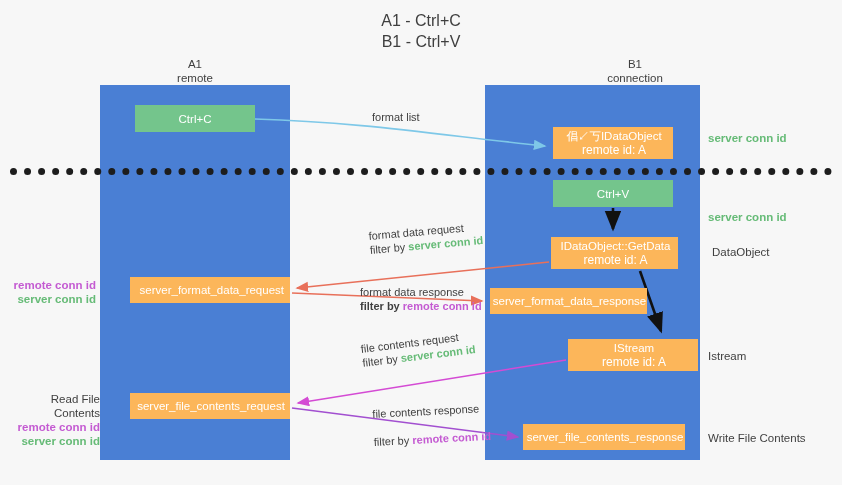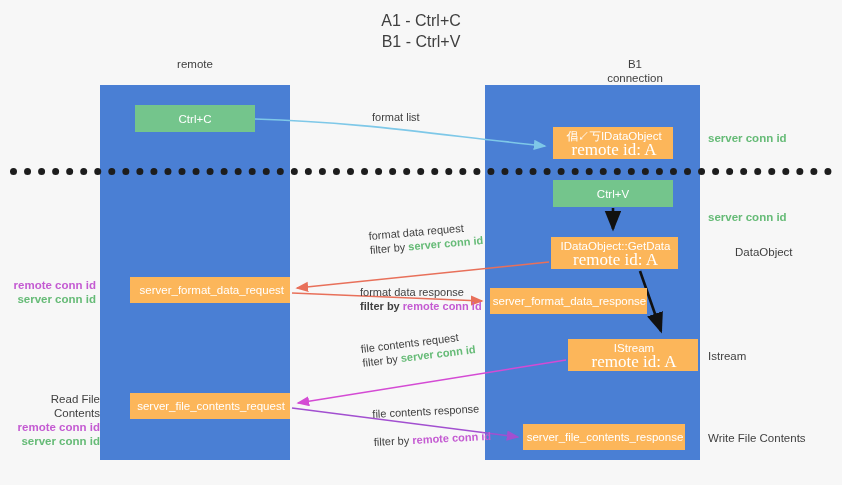--- a/index.html
+++ b/index.html
@@ -42,42 +42,42 @@
   
   .node{
     box-sizing:border-box;
     display:flex;flex-direction:column;
     align-items:center;justify-content:center;
     color:#ffffff;font-size:11.5px;line-height:14px;
     text-align:center;padding:3px 6px;
   }
   .node.green{background:#74c58c;justify-content:center;}
   .node.orange{background:#fcb65a;padding-left:8px;}
-  .node .l2{font-size:17px;font-family:Liberation Serif, serif;}
+  .node .l2{font-size:12px;}
 
   #n-ctrlc{left:135px;top:105px;width:120px;height:27px;}
   #n-setclip{left:553px;top:127px;width:120px;height:32px;}
   #n-ctrlv{left:553px;top:180px;width:120px;height:27px;}
   #n-getdata{left:551px;top:237px;width:127px;height:32px;}
   #n-istream{left:568px;top:339px;width:130px;height:32px;}
   #n-sfdreq{left:130px;top:277px;width:160px;height:26px;align-items:flex-end;}
   #n-sfdres{left:490px;top:288px;width:157px;height:26px;}
   #n-sfcreq{left:130px;top:393px;width:160px;height:26px;}
   #n-sfcres{left:523px;top:424px;width:162px;height:26px;}
 
   
   .ann{font-size:11.5px;line-height:14px;}
   .green-t{color:#66bb77;font-weight:bold;}
   .magenta-t{color:#c45bd2;font-weight:bold;}
   .plain-t{color:#3f3f3f;}
   .bold-t{font-weight:bold;}
 
   #ann-srv1{left:708px;top:131px;}
   #ann-srv2{left:708px;top:210px;}
-  #ann-dataobject{left:735px;top:245px;}
+  #ann-dataobject{left:712px;top:245px;}
   #ann-istream{left:708px;top:349px;}
   #ann-writefile{left:708px;top:431px;}
 
   #ann-left1{left:8px;top:278px;width:88px;text-align:right;}
   #ann-left2{left:8px;top:392px;width:92px;text-align:right;}
   #ann-left2 .hdr{color:#3f3f3f;font-weight:normal;}
 
   
   .edge-label{font-size:11px;line-height:14px;color:#3f3f3f;white-space:nowrap;}
   .edge-label .rot{display:block;}
@@ -96,20 +96,21 @@
 <body>
 
 <div id="stage">
 
   <div class="abs" id="title">
     <div>A1 - Ctrl+C</div>
     <div>B1 - Ctrl+V</div>
   </div>
 
   <div class="abs lane-head" id="head-a1">
+    <div>A1</div>
     <div>remote</div>
   </div>
   <div class="abs lane-head" id="head-b1">
     <div>B1</div>
     <div>connection</div>
   </div>
 
   <div class="abs lane" id="lane-a1"></div>
   <div class="abs lane" id="lane-b1"></div>
 

